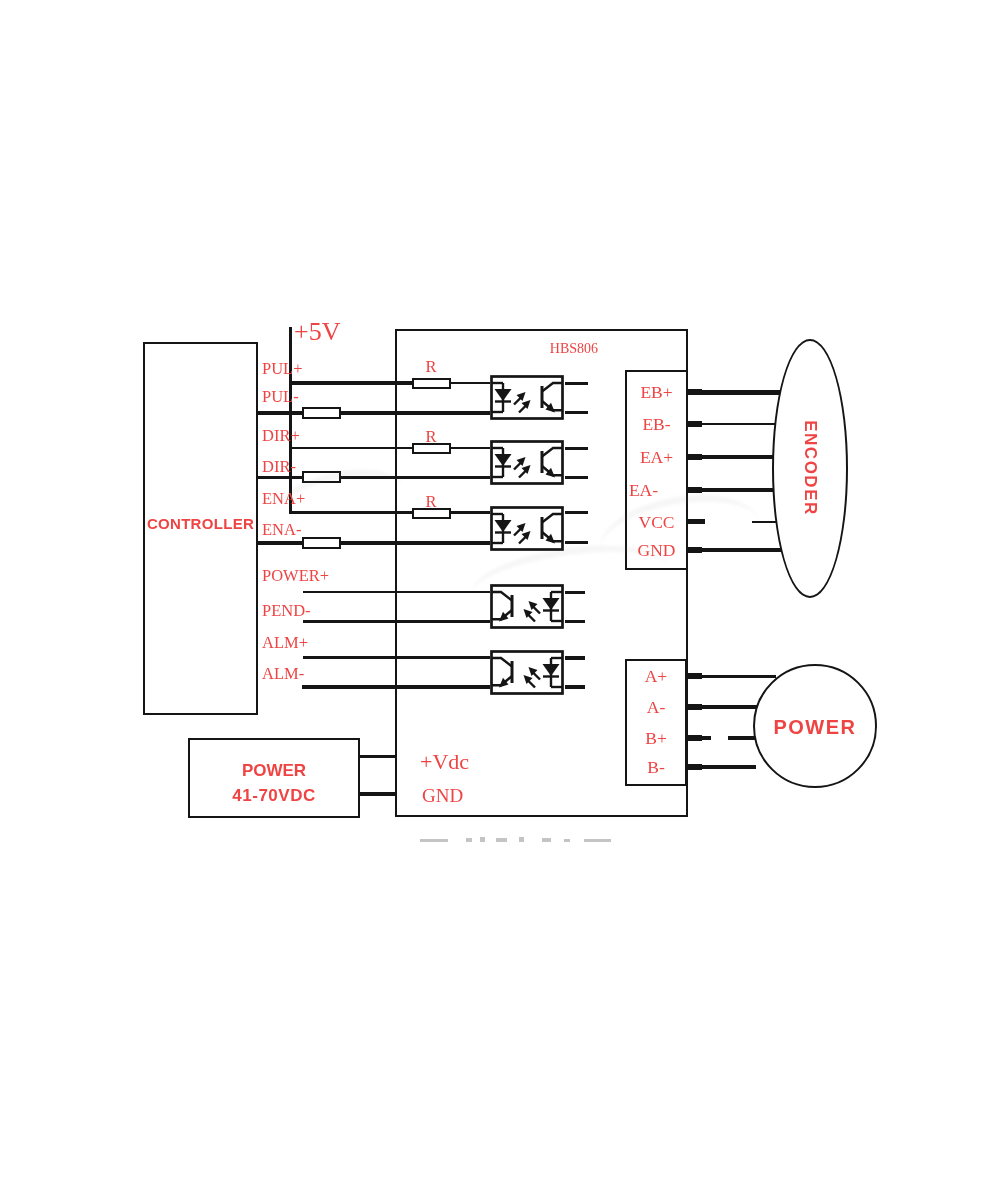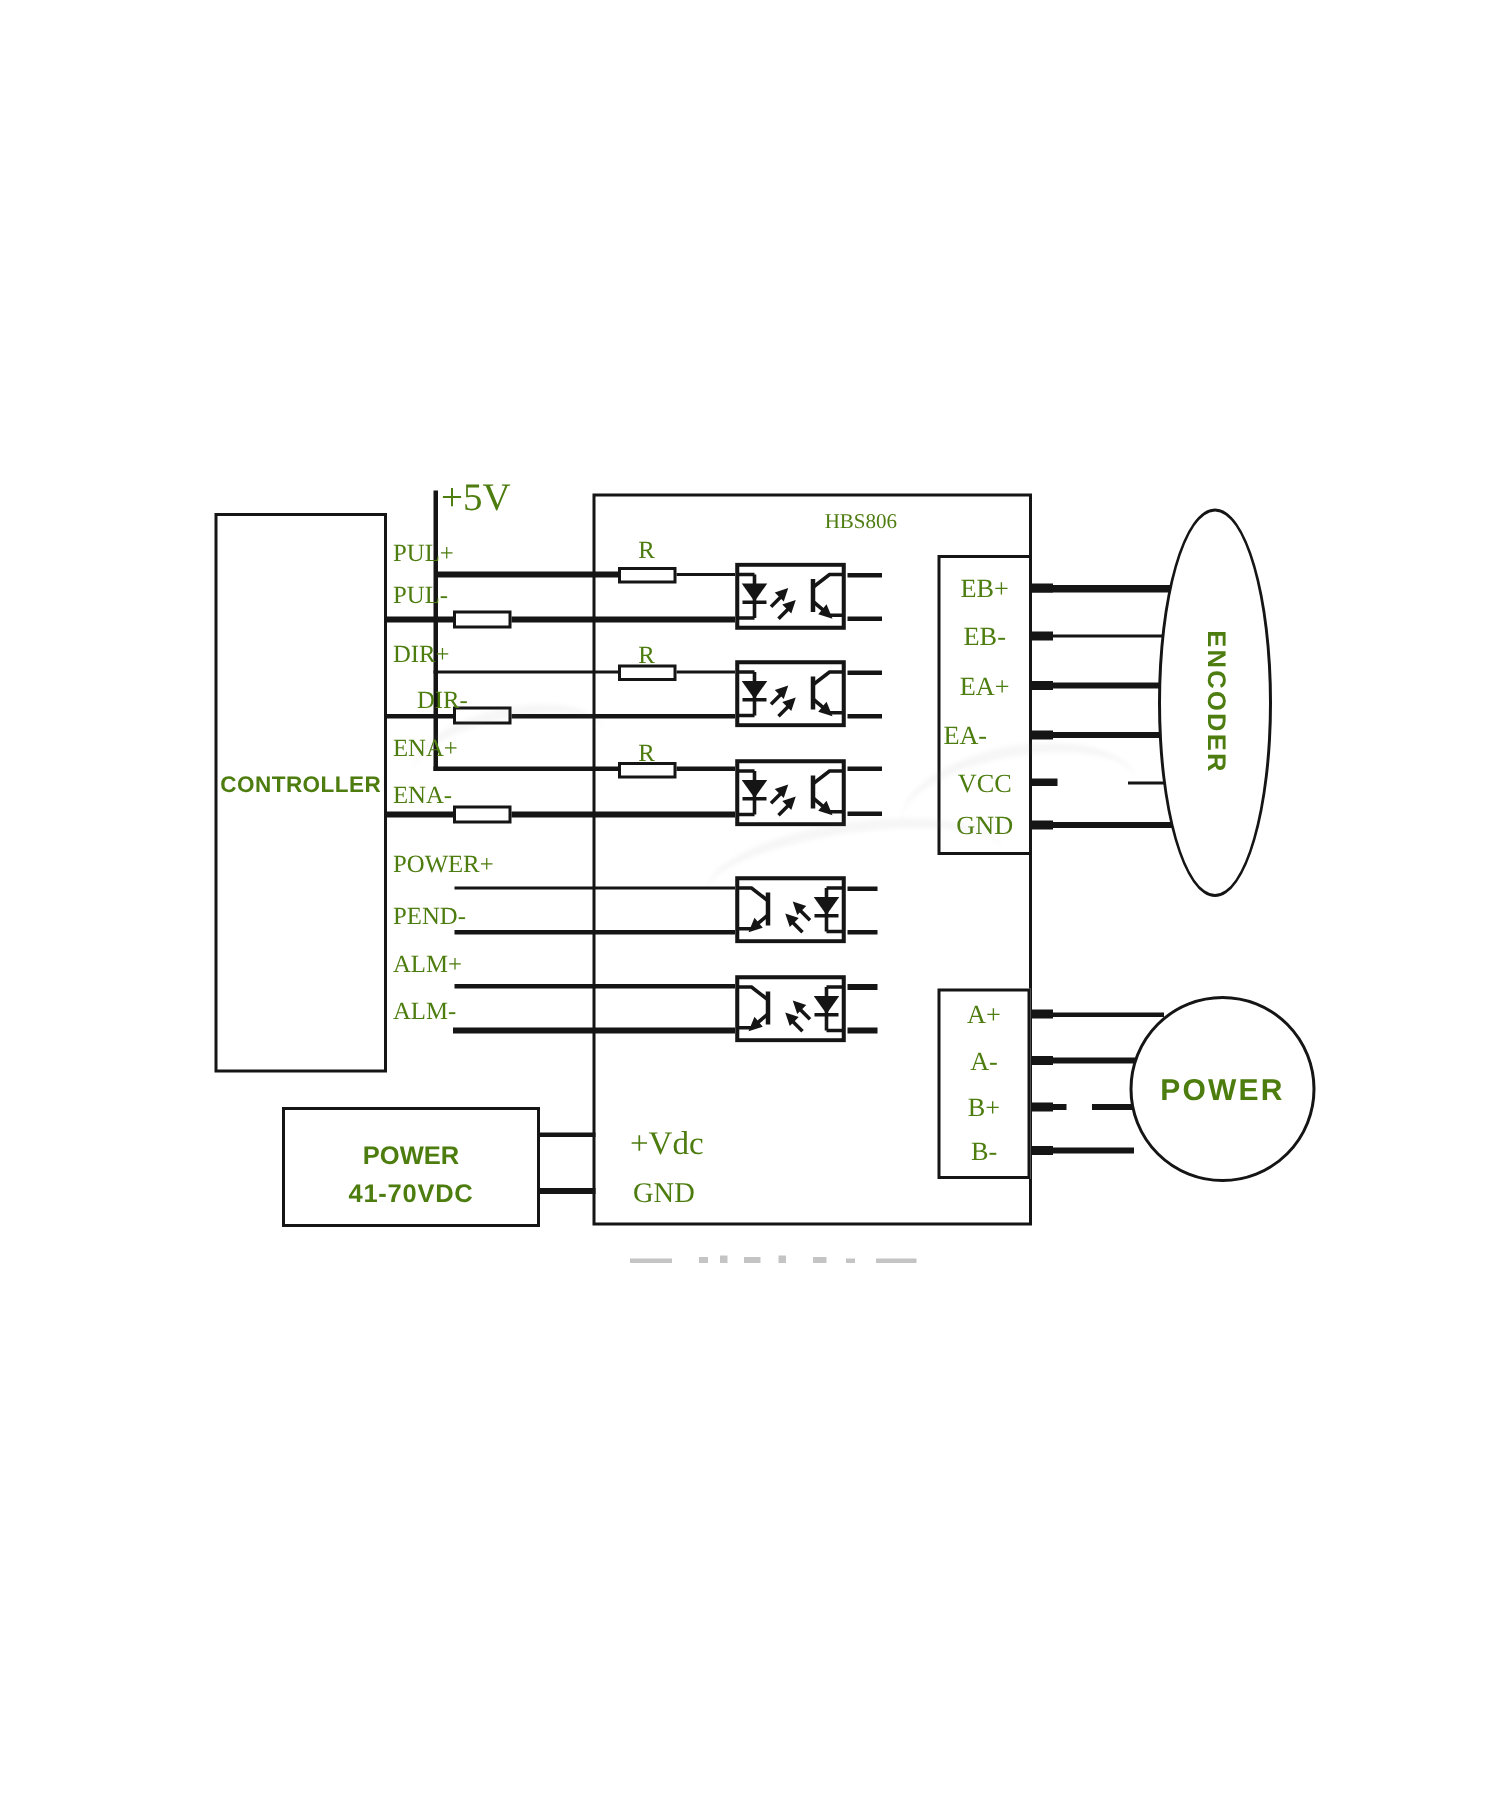--- a/index.html
+++ b/index.html
@@ -1,17 +1,17 @@
 <!DOCTYPE html>
 <html><head>
 <meta charset="utf-8">
 <style>
   html,body{margin:0;padding:0;background:#fff;}
   #canvas{position:relative;width:1000px;height:1200px;background:#ffffff;overflow:hidden;
-          font-family:"Liberation Serif",serif;color:#4d7c0f;}
+          font-family:"Liberation Serif",serif;color:#ef4444;}
   .box{position:absolute;box-sizing:border-box;border:2.6px solid #151515;background:#fff;}
   .hline,.vline{position:absolute;background:#151515;}
   .lbl{position:absolute;white-space:nowrap;}
   .sig{position:absolute;width:120px;text-align:left;font:16.5px/1.15 "Liberation Serif",serif;}
   .pin{position:absolute;text-align:center;font:17.5px/1.15 "Liberation Serif",serif;}
   .rlbl{position:absolute;width:42px;text-align:center;font:16.5px/1.1 "Liberation Serif",serif;}
   .sans{font-family:"Liberation Sans",sans-serif;font-weight:bold;}
   .opto{position:absolute;}
   .faint{position:absolute;background:#8a8a8a;}
   .wisp{position:absolute;border-top:7px solid #888;border-radius:50%;opacity:.07;filter:blur(1.5px);}
@@ -138,21 +138,21 @@
   <div class="lbl sans" style="left:760px;top:458px;width:100px;height:20px;text-align:center;font-size:17px;letter-spacing:1.5px;transform:rotate(90deg)">ENCODER</div>
   <div class="lbl sans" style="left:765px;top:716px;width:100px;text-align:center;font-size:20px;letter-spacing:1.5px">POWER</div>
 
   <div class="rlbl" style="left:410px;top:358px">R</div>
   <div class="rlbl" style="left:410px;top:428px">R</div>
   <div class="rlbl" style="left:410px;top:493px">R</div>
 
   <div class="sig" style="left:262px;top:360px">PUL+</div>
   <div class="sig" style="left:262px;top:388px">PUL-</div>
   <div class="sig" style="left:262px;top:427px">DIR+</div>
-  <div class="sig" style="left:278px;top:458px">DIR-</div>
+  <div class="sig" style="left:262px;top:458px">DIR-</div>
   <div class="sig" style="left:262px;top:490px">ENA+</div>
   <div class="sig" style="left:262px;top:521px">ENA-</div>
   <div class="sig" style="left:262px;top:567px">POWER+</div>
   <div class="sig" style="left:262px;top:602px">PEND-</div>
   <div class="sig" style="left:262px;top:634px">ALM+</div>
   <div class="sig" style="left:262px;top:665px">ALM-</div>
 
   <div class="pin" style="left:625px;top:382px;width:63px">EB+</div>
   <div class="pin" style="left:625px;top:414px;width:63px">EB-</div>
   <div class="pin" style="left:625px;top:447px;width:63px">EA+</div>

